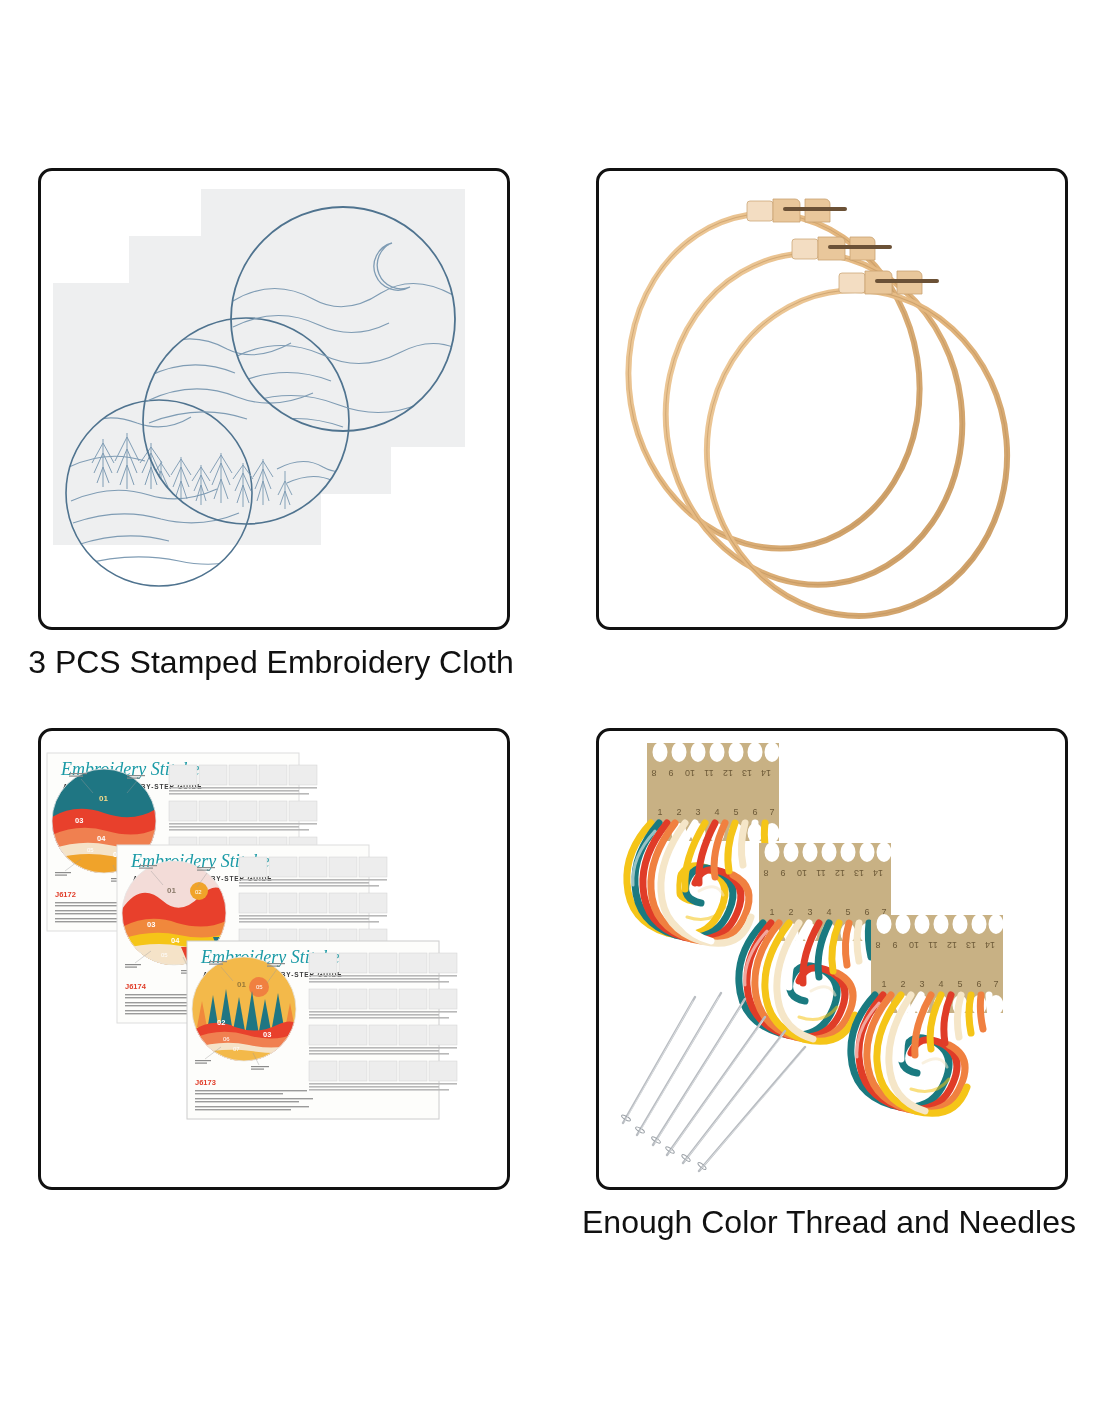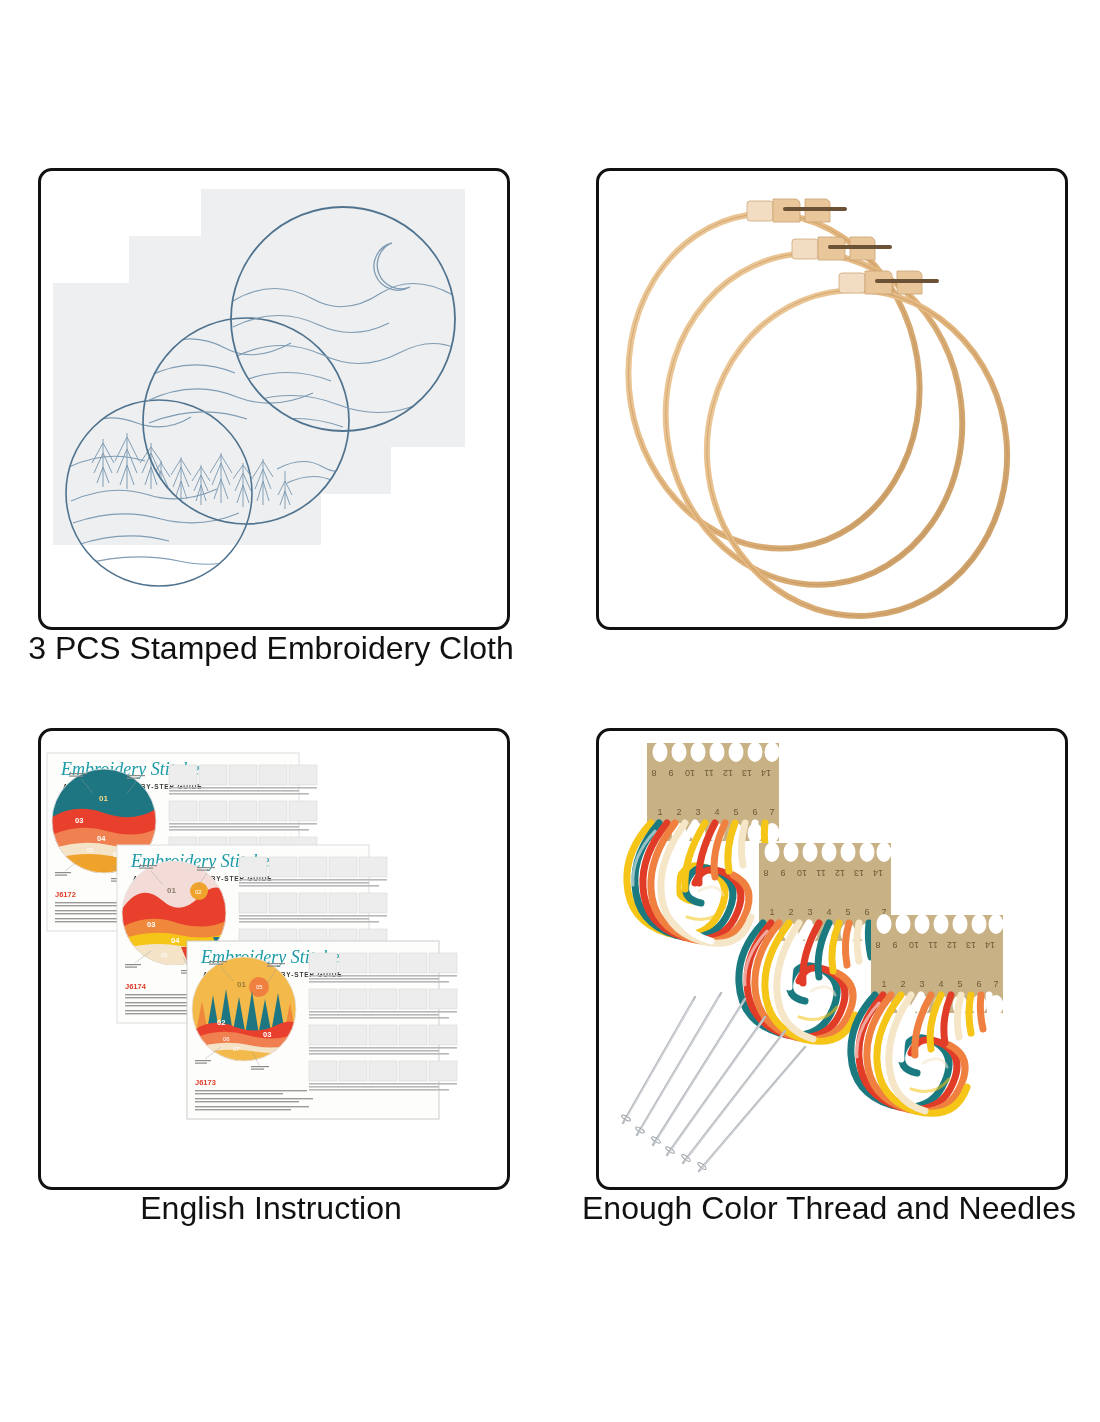--- a/index.html
+++ b/index.html
@@ -10,21 +10,21 @@
 
   .cell{position:absolute;}
   .cell-tl{left:38px;top:168px;}
   .cell-tr{left:596px;top:168px;}
   .cell-bl{left:38px;top:728px;}
   .cell-br{left:596px;top:728px;}
 
   .panel{position:relative;width:466px;height:456px;border:3px solid #111;border-radius:14px;background:#fff;overflow:hidden;}
   .panel-inner{position:absolute;left:0;top:0;right:0;bottom:0;}
 
-  .caption{width:466px;text-align:center;font-size:32px;color:#111;letter-spacing:0px;white-space:nowrap;}
+  .caption{width:466px;text-align:center;margin-top:14px;font-size:32px;color:#111;letter-spacing:0px;white-space:nowrap;}
   .caption-wide{width:520px;margin-left:-27px;}
   .caption-xwide{width:560px;margin-left:-47px;}
 
   svg{display:block;}
 </style>
 </head>
 <body>
 
 <div class="sheet">
   <div class="grid">
@@ -373,21 +373,20 @@
               <g transform="translate(268,294)">
                   <use href="#steps"></use>
                 </g>
               <g transform="translate(268,330)">
                   <use href="#steps"></use>
                 </g>
             </g>
           </svg>
         </div>
       </div>
-      <div class="caption">English Instruction</div>
     </div>
 
     <div class="cell cell-br">
       <div class="panel">
         <div class="panel-inner">
           <svg width="460" height="450" viewBox="0 0 460 450">
             <defs>
               <g id="card">
                 <rect x="0" y="0" width="132" height="98" fill="#c8b184"></rect>
                 <g fill="#ffffff">

